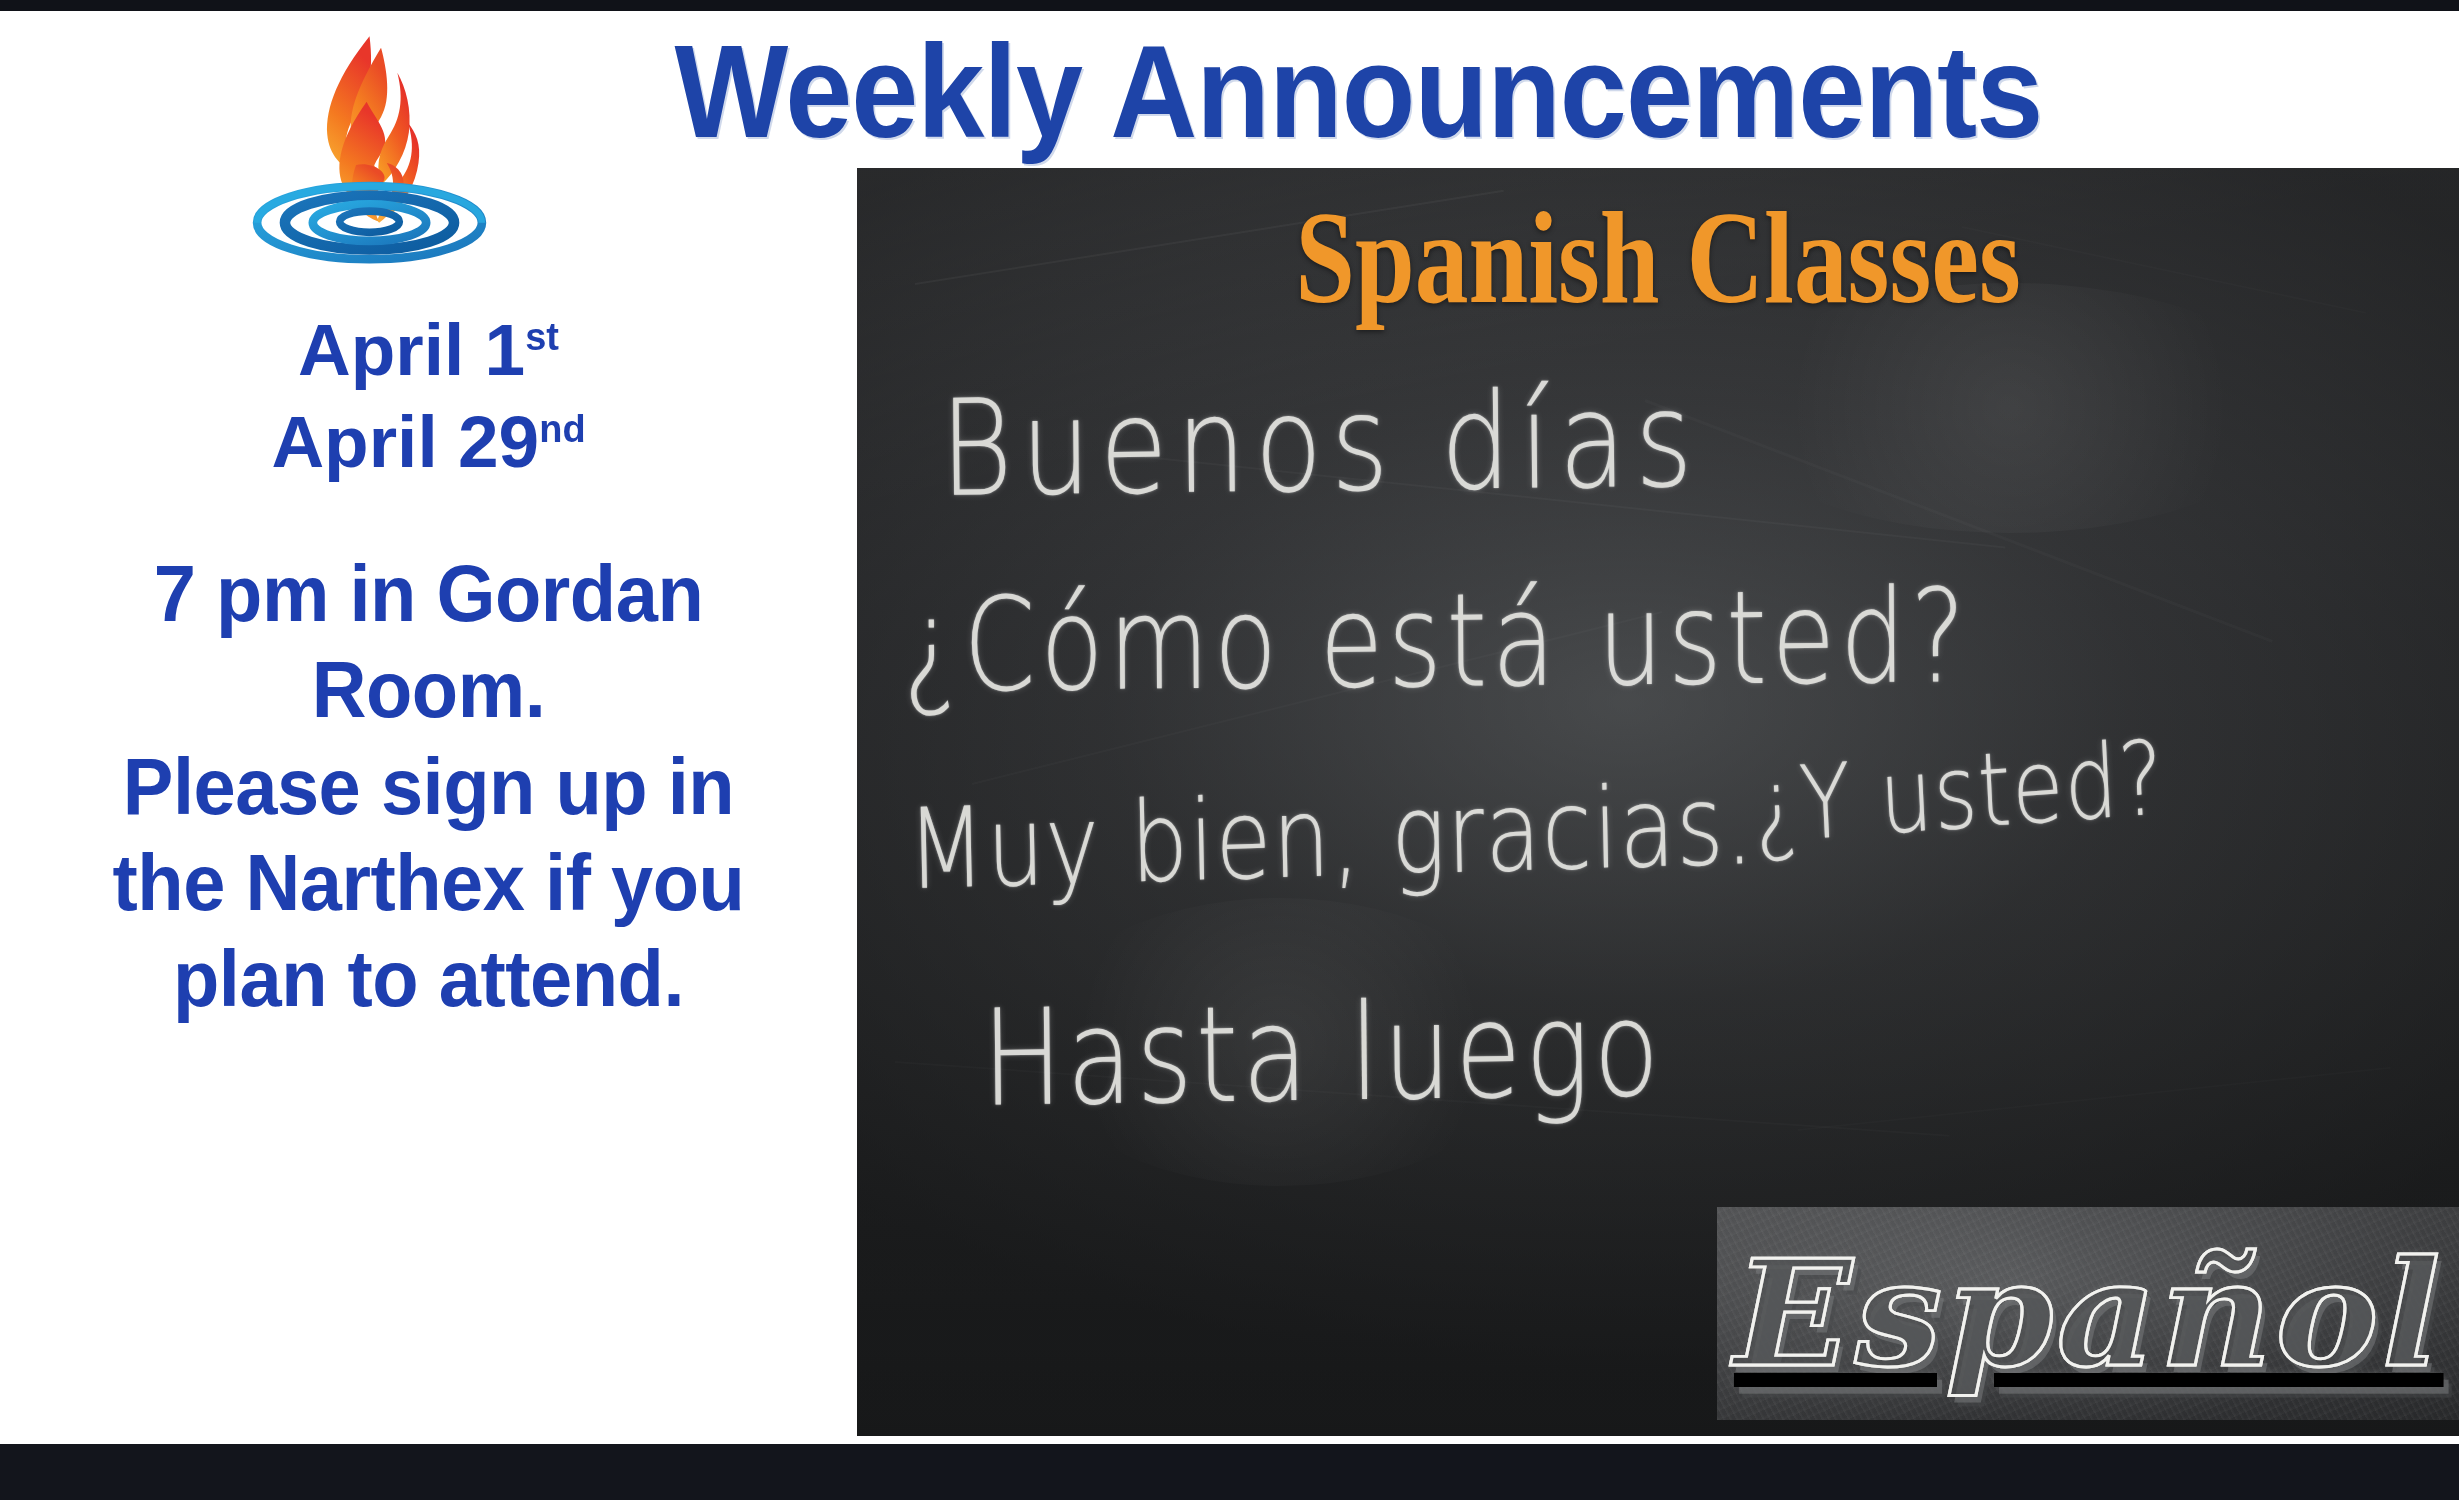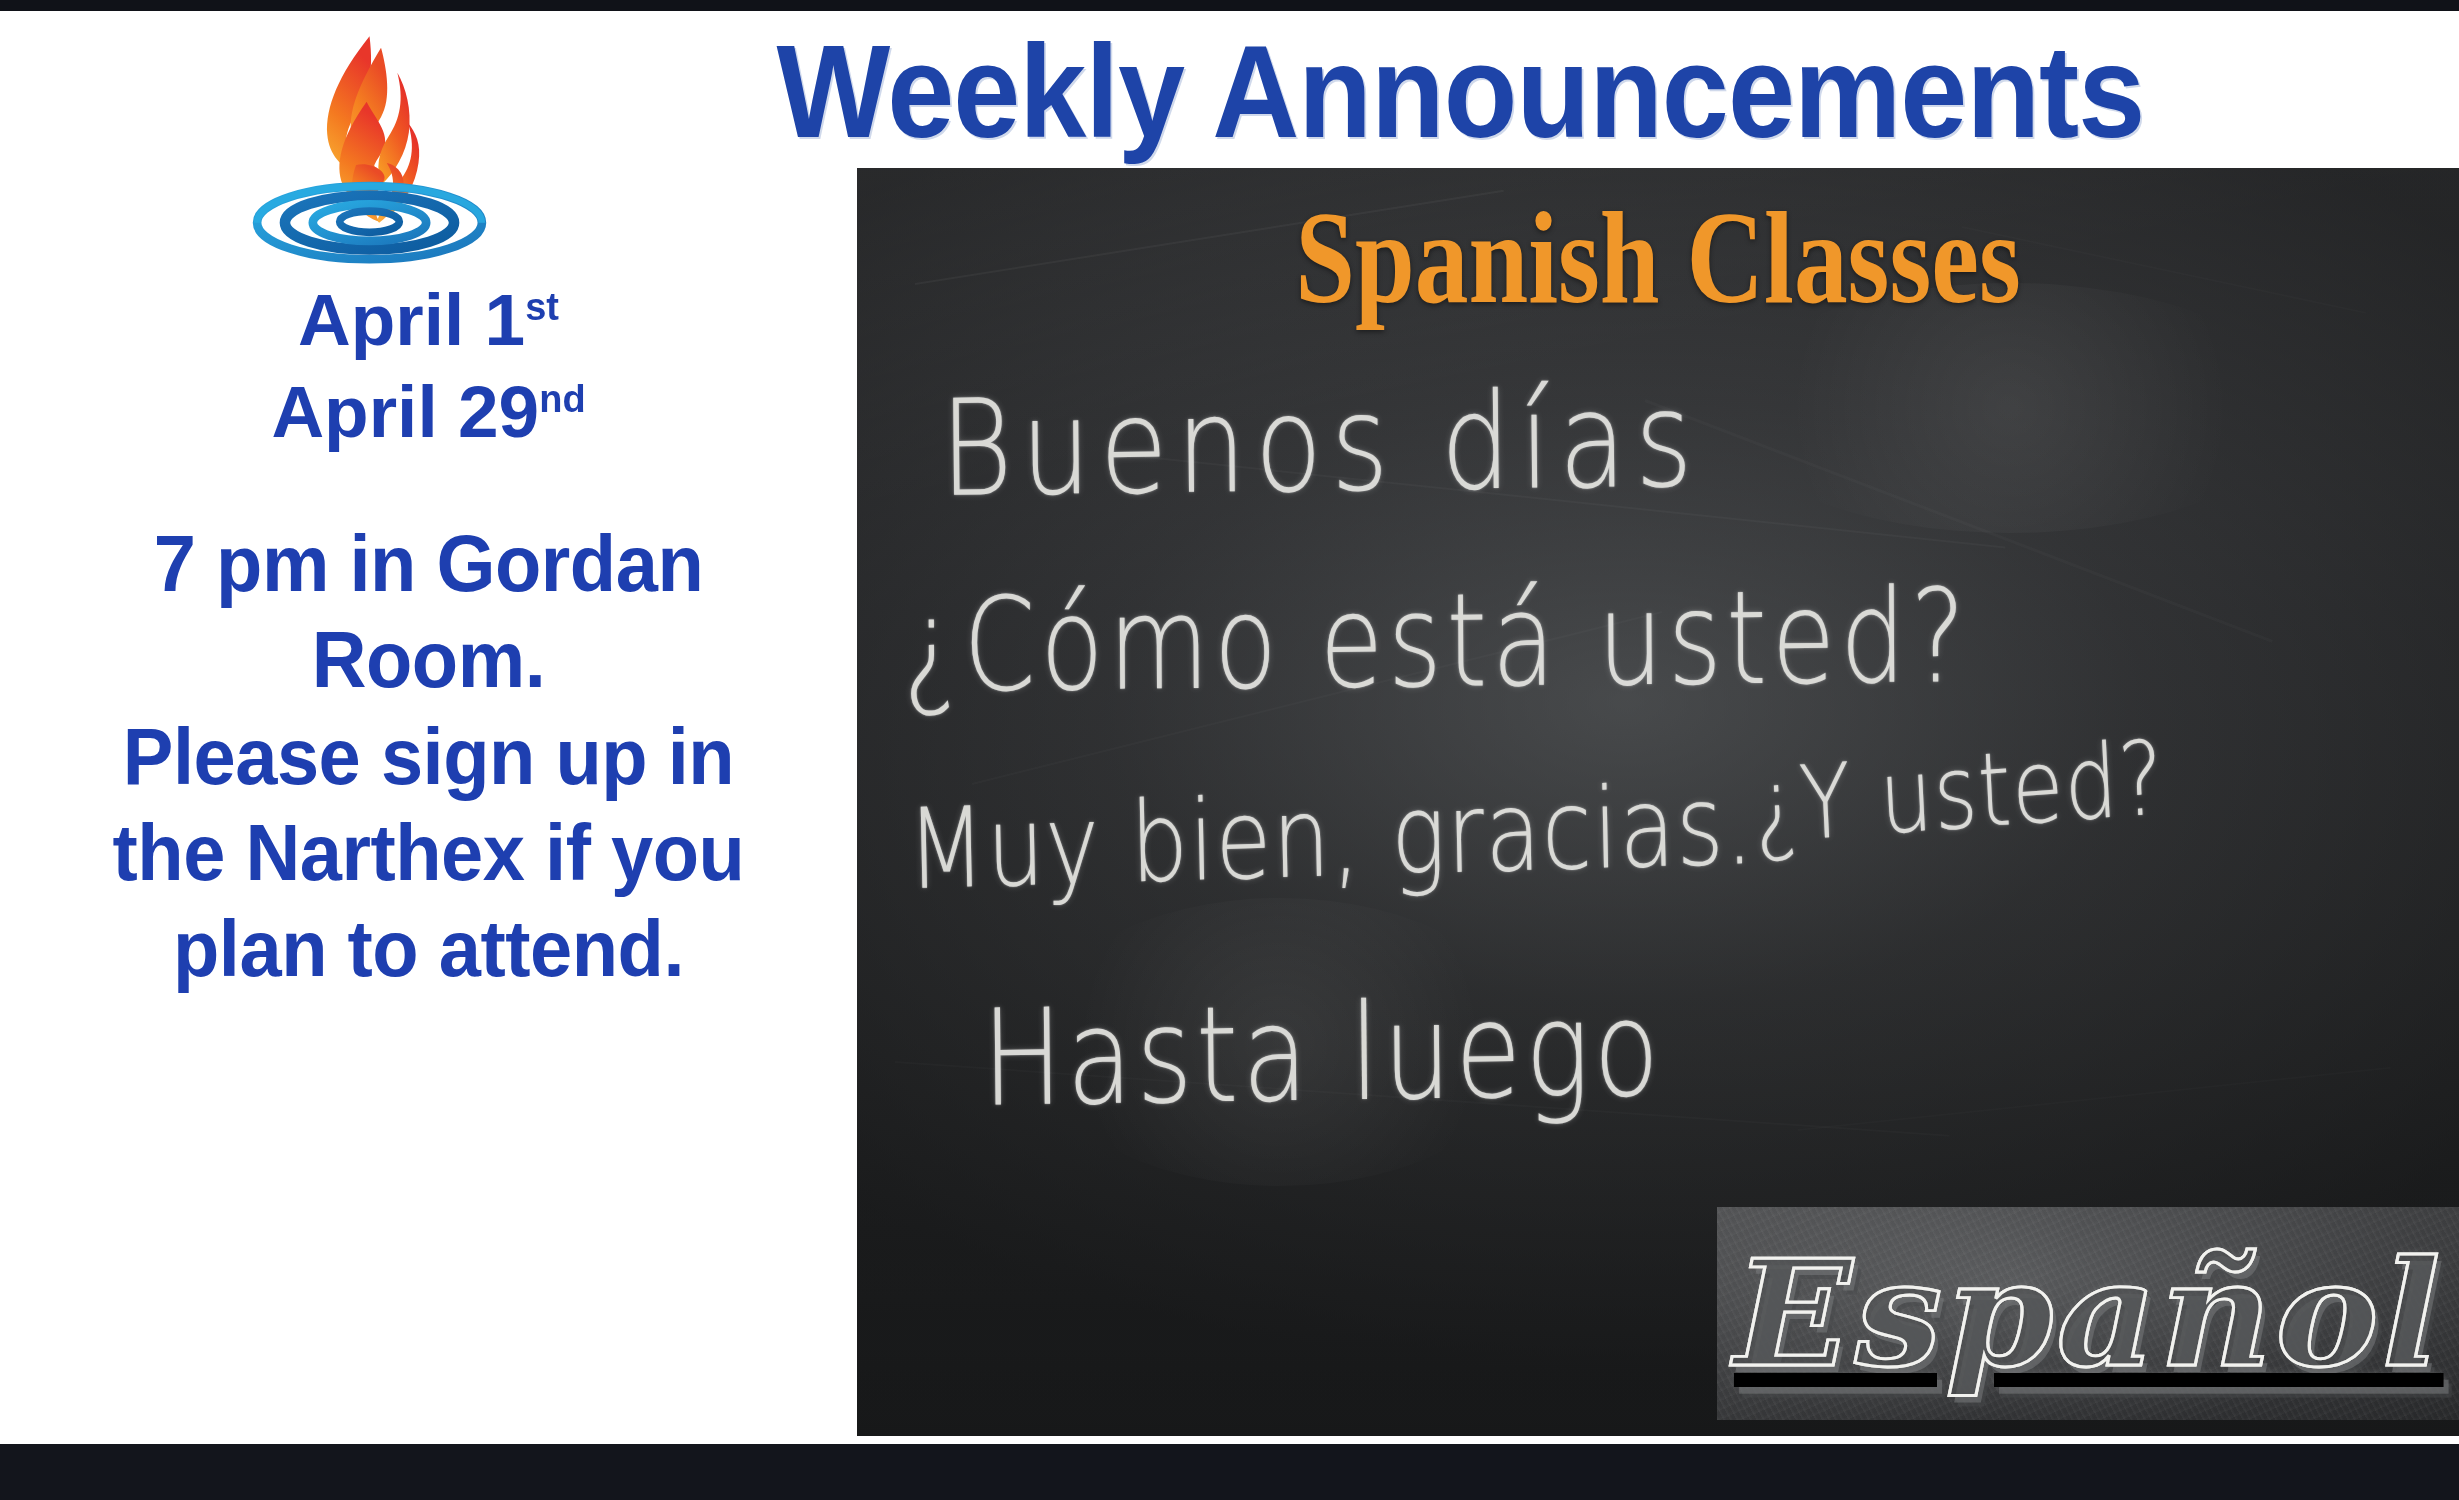--- a/index.html
+++ b/index.html
@@ -36,21 +36,20 @@
 
   
   .header {
     position: absolute;
     left: 615px;
     top: 13.4px;
     width: 1691px;
     height: 156px;
     display: flex;
     align-items: center;
-    justify-content: center;
   }
   .header-title {
     font-family: "Liberation Sans Narrow", "Liberation Sans", sans-serif;
     font-weight: bold;
     font-size: 131px;
     line-height: 1;
     letter-spacing: -1px;
     color: #1e44a8;
     transform: scaleX(0.92);
     transform-origin: center center;
@@ -65,21 +64,21 @@
     top: 19px;
     width: 269px;
     height: 245px;
   }
   .logo svg { display: block; width: 100%; height: 100%; }
 
   
   .left-col {
     position: absolute;
     left: 0;
-    top: 274px;
+    top: 304px;
     width: 857px;
     height: 1156px;
     box-sizing: border-box;
     padding: 0 23px;
     text-align: center;
     color: #1e3fb0;
   }
 
   .dates {
     list-style: none;

